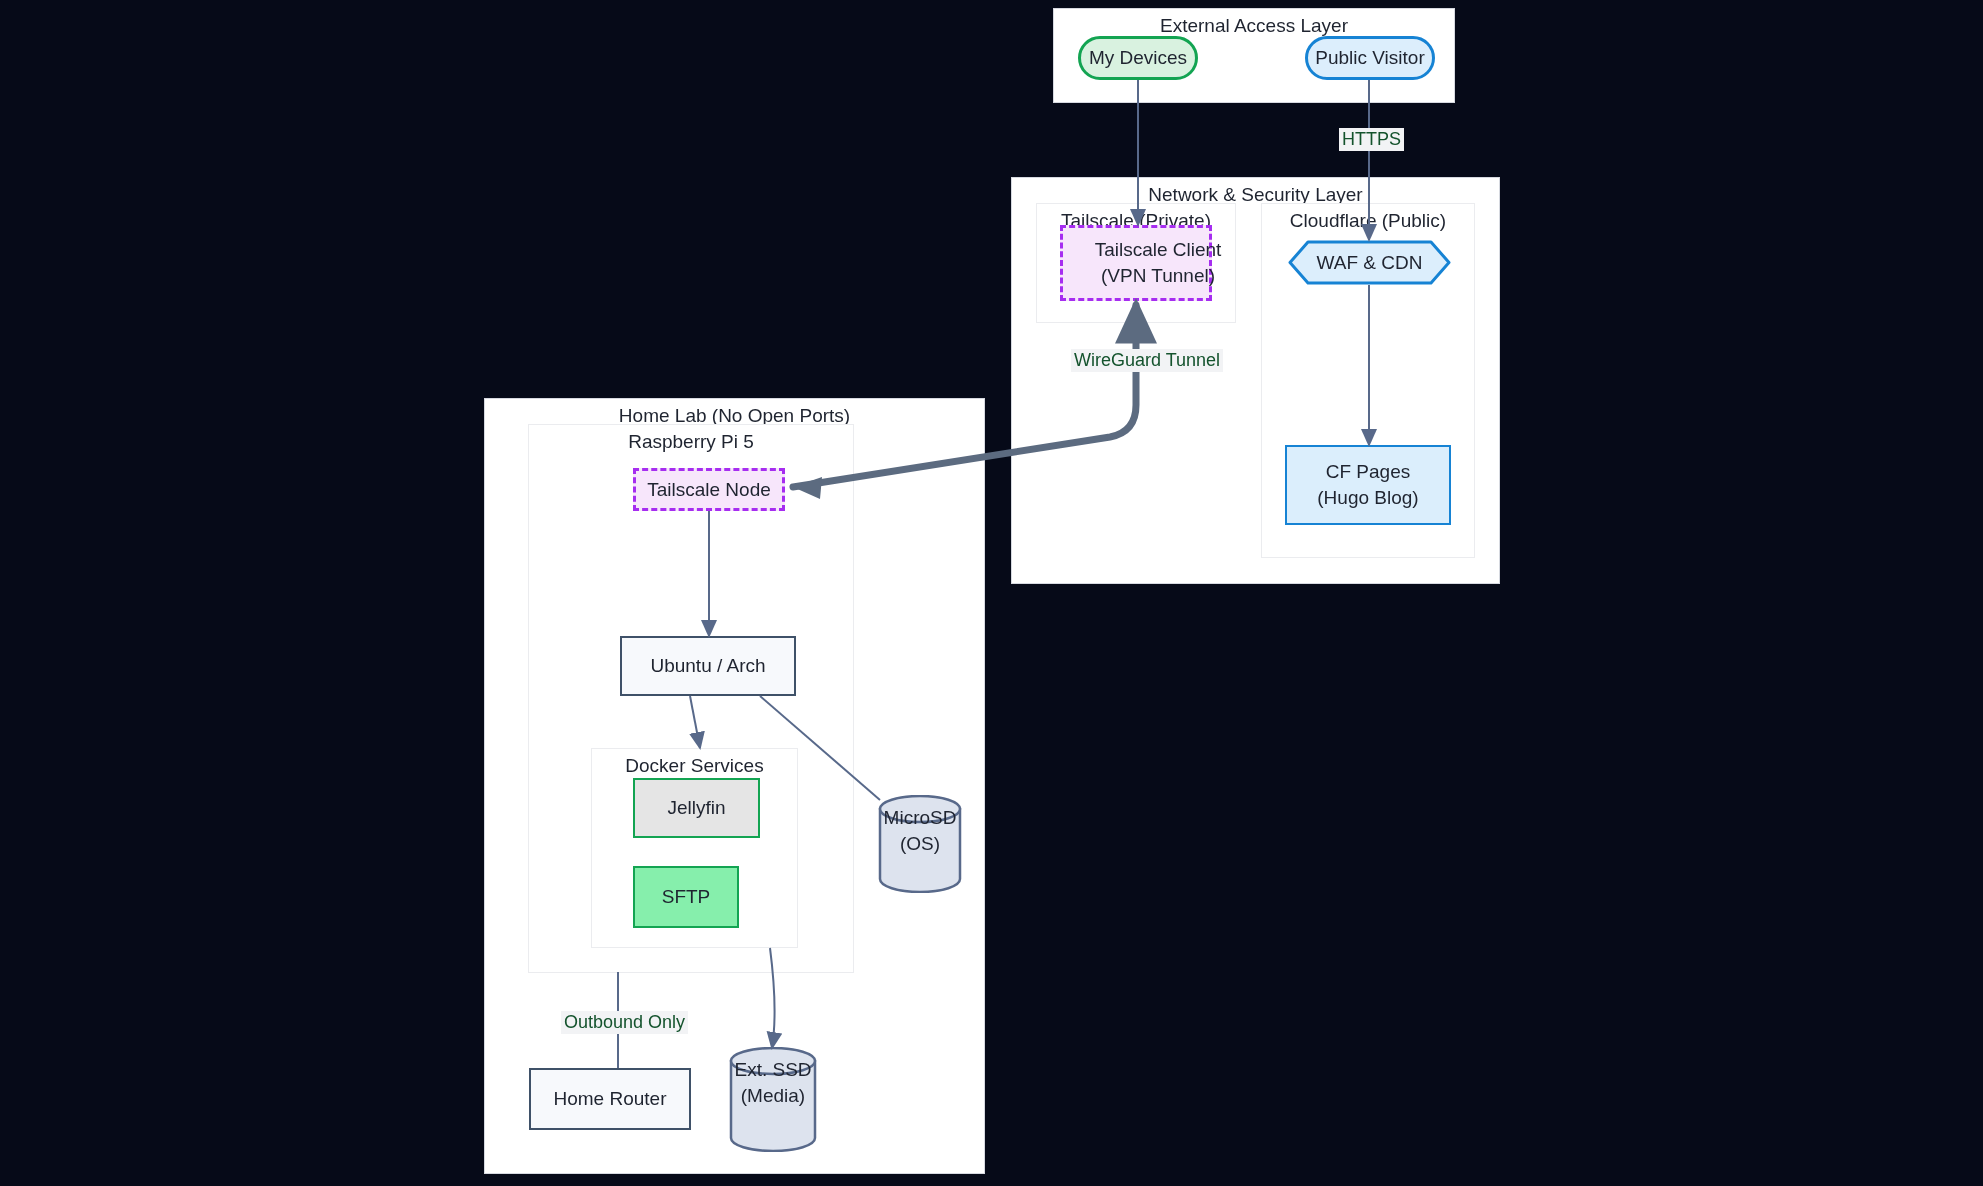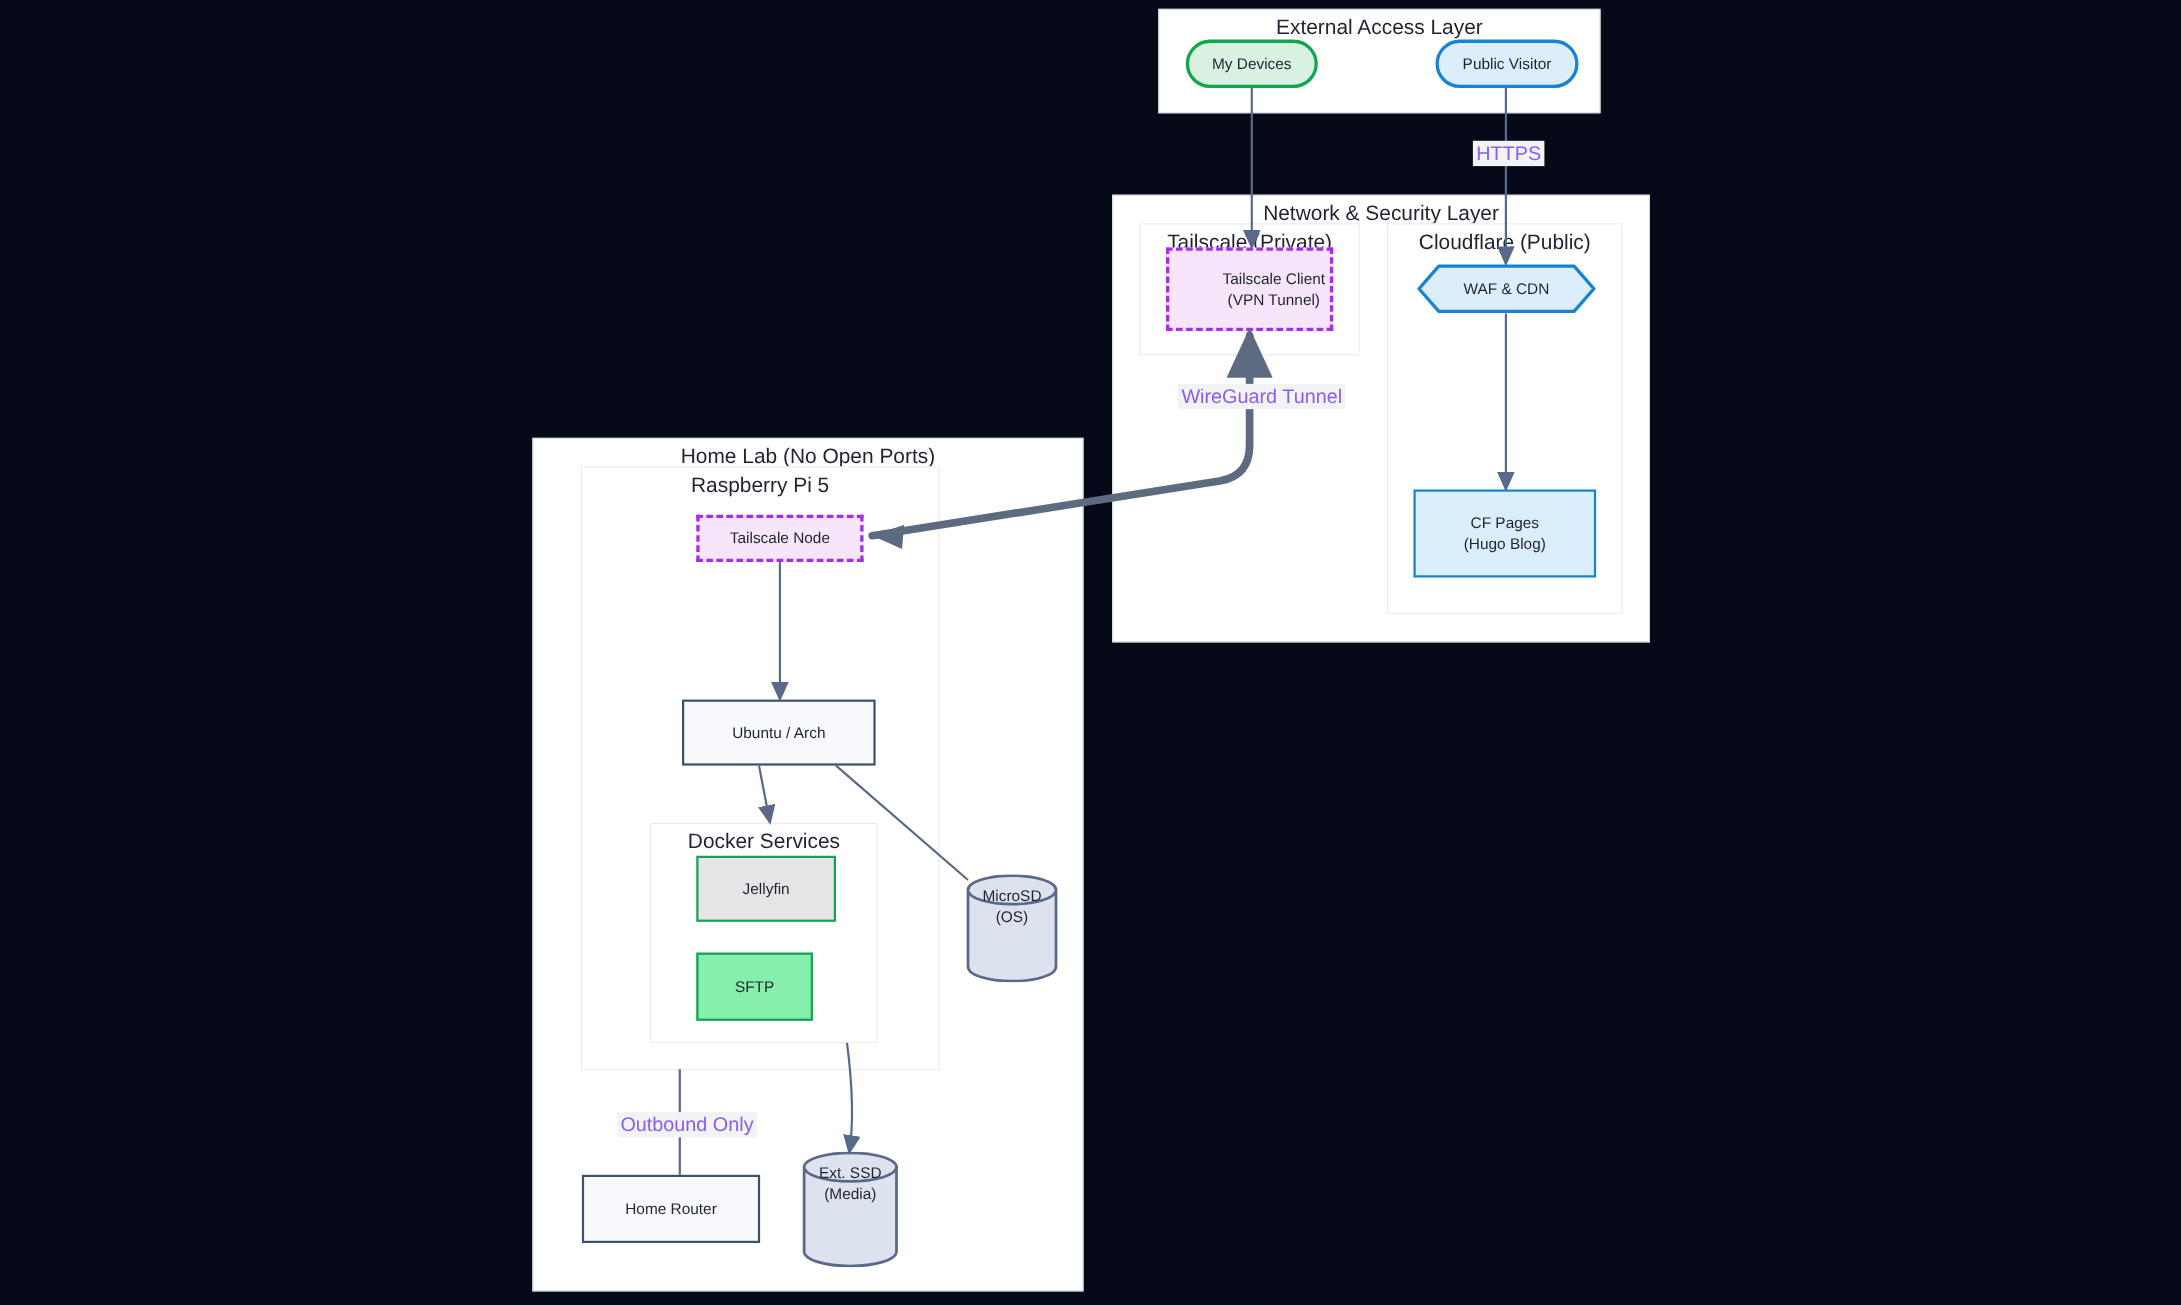--- a/index.html
+++ b/index.html
@@ -45,21 +45,21 @@
   }
 
   
   .node {
     position: absolute;
     box-sizing: border-box;
     display: flex;
     flex-direction: column;
     align-items: center;
     justify-content: center;
-    font-size: 14px;
+    font-size: 19px;
     line-height: 1.35;
     text-align: center;
     color: #1f2430;
     white-space: nowrap;
   }
   .node-stadium {
     border-radius: 999px;
     border-width: 3px;
     border-style: solid;
   }
@@ -100,21 +100,21 @@
     width: 100%;
     height: 100%;
     padding-top: 10px;
     box-sizing: border-box;
   }
 
   
   .edge-label {
     position: absolute;
     font-size: 18px;
-    color: #8b5cf6;
+    color: #14532d;
     background: #f2f3f5;
     padding: 1px 3px;
     white-space: nowrap;
     z-index: 5;
   }
 
   
   #edges {
     position: absolute;
     left: 0; top: 0;

